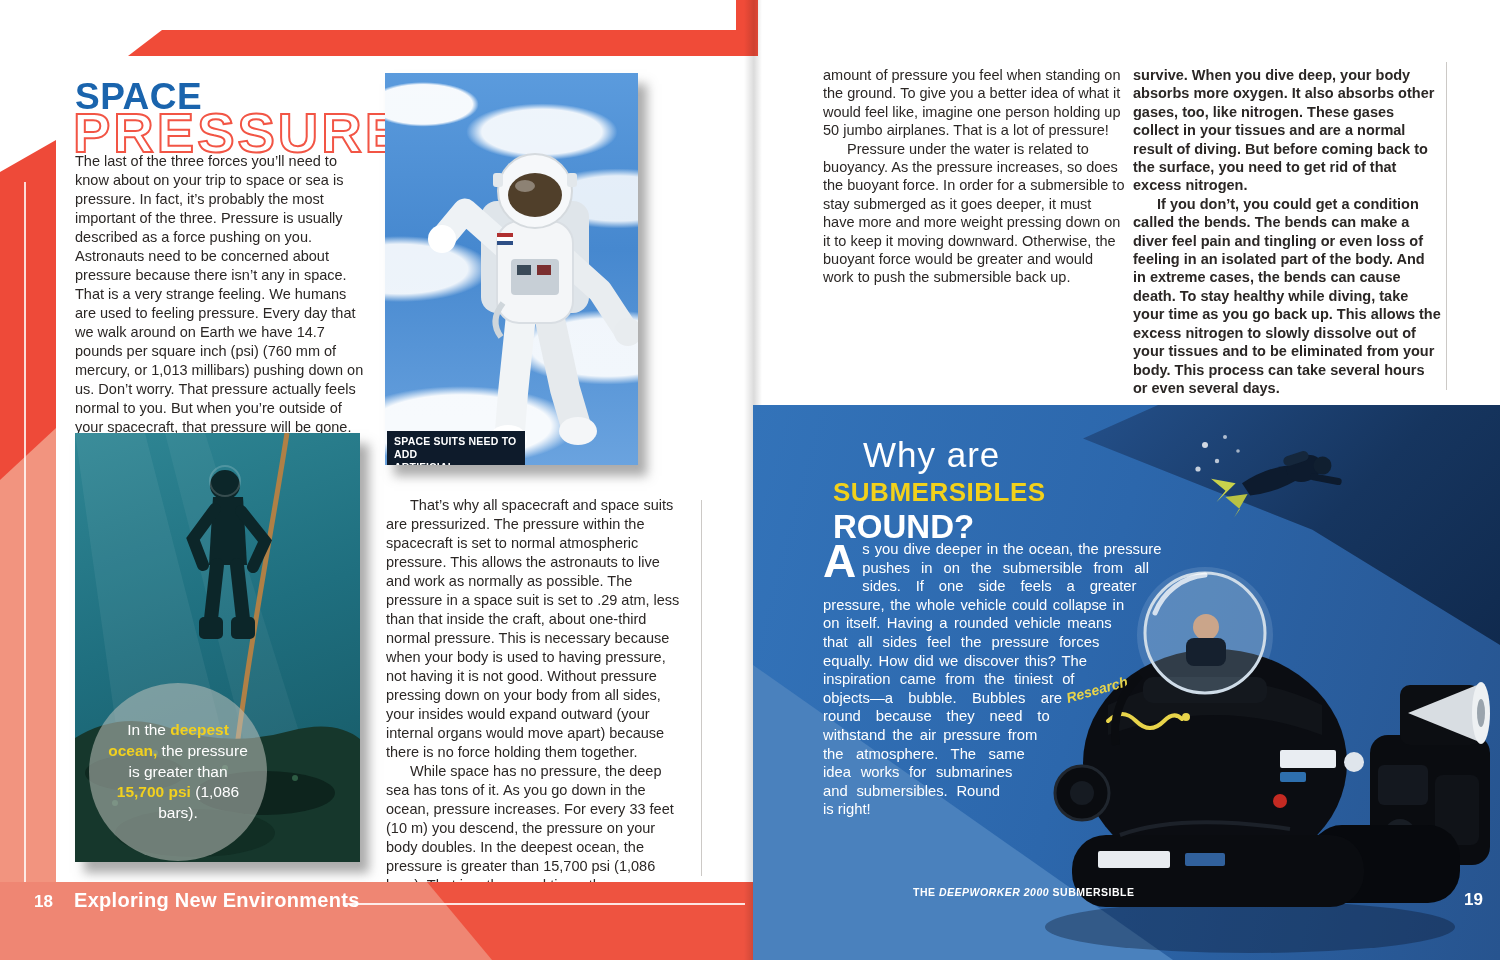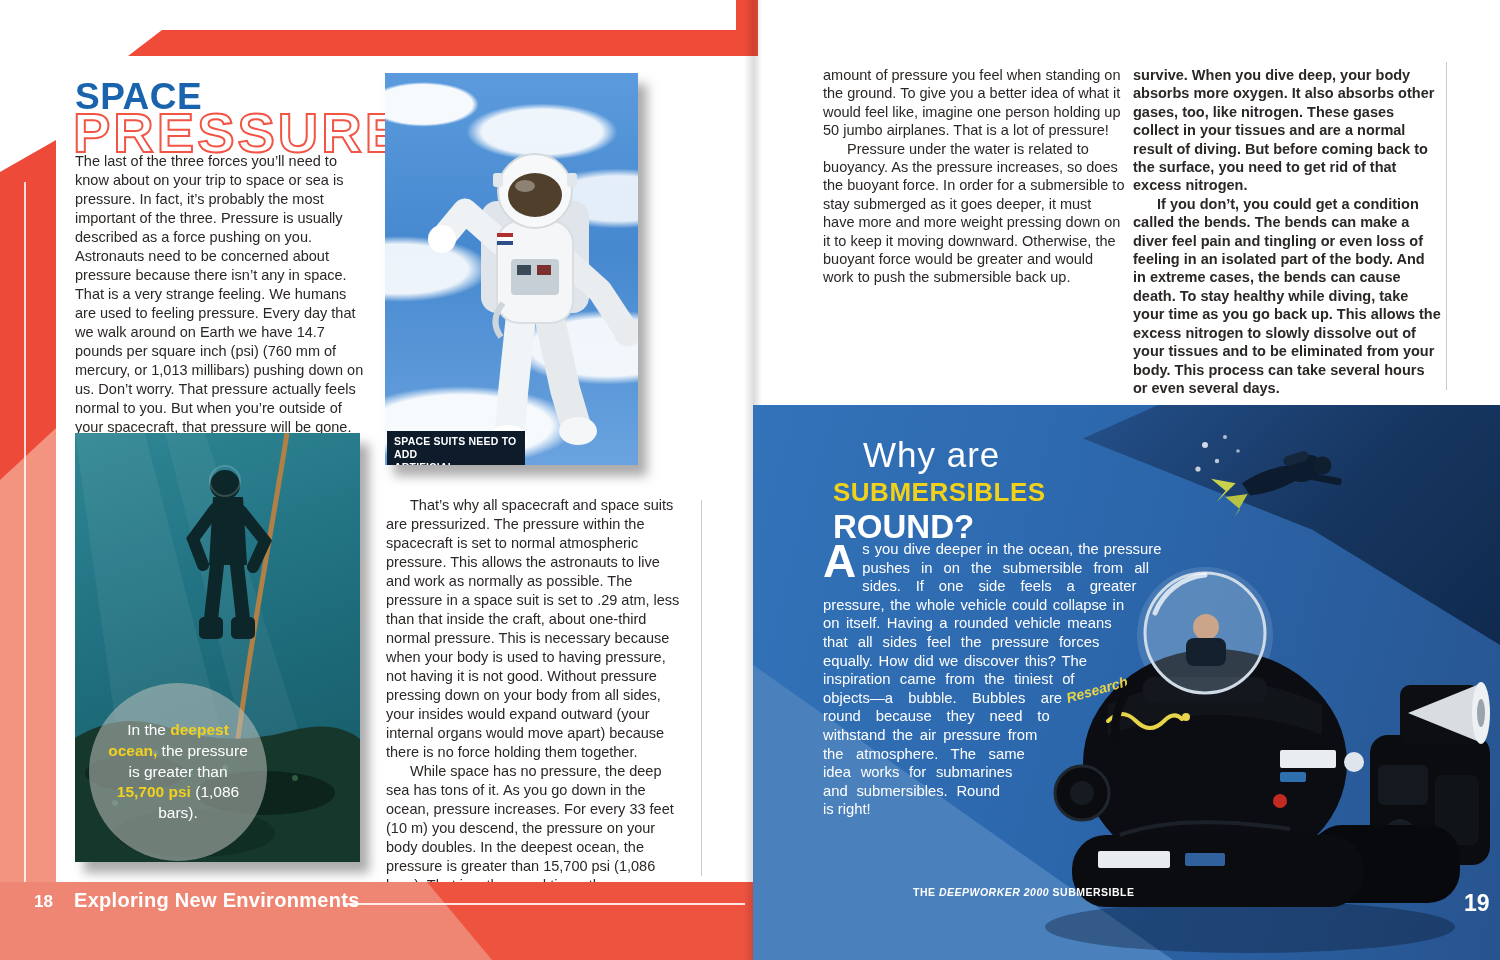--- a/index.html
+++ b/index.html
@@ -83,21 +83,21 @@
 
   .panel-body{position:absolute;left:70px;top:135px;width:358px;color:#fff;
       font-size:14.8px;line-height:18.6px;text-align:justify;}
   .dropcap{float:left;font-size:46px;line-height:36px;font-weight:700;margin:3px 6px 0 0;}
   .wrap-spacer{float:right;width:235px;height:310px;margin-top:42px;
       shape-outside:polygon(100% 0,0 100%,100% 100%);shape-margin:6px;}
 
   .panel-caption{position:absolute;left:160px;top:481px;color:#fff;font-size:10.5px;
       font-weight:700;letter-spacing:.5px;}
   .panel-caption .it{font-style:italic;}
-  .page-num-right{position:absolute;left:711px;top:485px;color:#fff;font-size:23px;font-weight:800;}
+  .page-num-right{position:absolute;left:711px;top:485px;color:#fff;font-size:17px;font-weight:800;}
 </style>
 </head>
 <body>
 
 <div class="spread">
 
   <div class="abs top-bar"></div>
   <div class="abs top-riser"></div>
   <div class="abs edge-red"></div>
   <div class="abs edge-salmon"></div>

